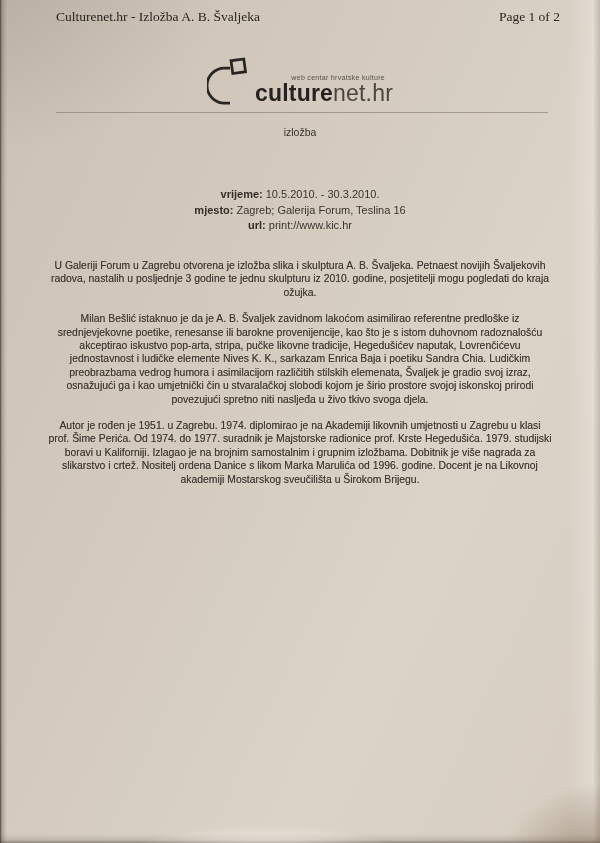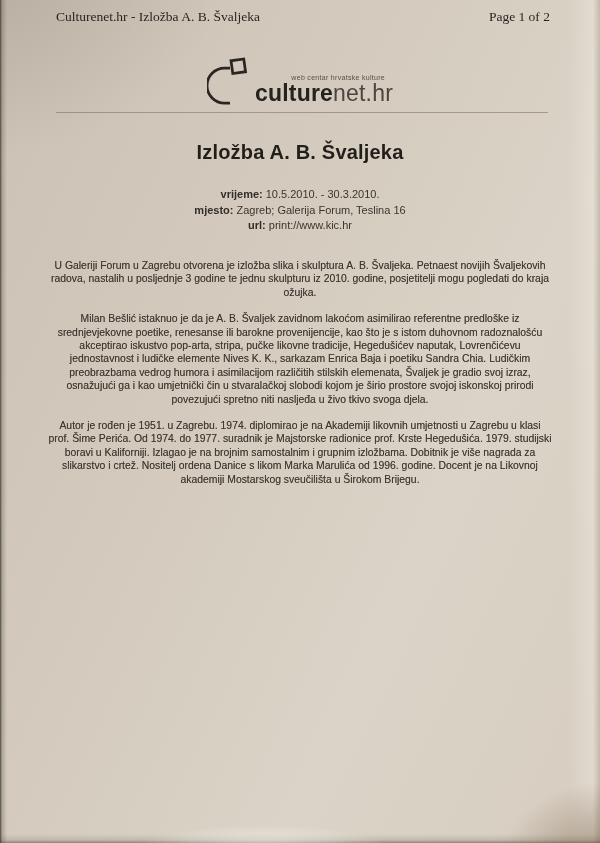--- a/index.html
+++ b/index.html
@@ -14,21 +14,21 @@
       radial-gradient(220px 55px at 44% 102%, rgba(255,253,248,0.8), rgba(255,253,248,0) 65%),
       radial-gradient(150px 120px at 101% 103%, rgba(112,86,62,0.55), rgba(112,86,62,0) 72%),
       linear-gradient(90deg, rgba(56,50,44,0.85) 0px, rgba(86,78,68,0.30) 2px, rgba(86,78,68,0) 7px),
       linear-gradient(0deg, rgba(70,60,50,0.50) 0px, rgba(70,60,50,0.15) 3px, rgba(70,60,50,0) 9px),
       linear-gradient(270deg, rgba(150,130,110,0.30) 0px, rgba(255,255,255,0.22) 7px, rgba(255,255,255,0) 32px),
       radial-gradient(420px 320px at -5% -5%, rgba(90,80,70,0.20), rgba(90,80,70,0) 62%),
       linear-gradient(115deg, #cbc1b4 0%, #d3cabd 35%, #dbd3c7 68%, #d7cec1 100%);
   }
   
   .print-header,.print-footer{
-    position:absolute;left:56px;right:50px;display:flex;
+    position:absolute;left:56px;right:40px;display:flex;
     justify-content:space-between;align-items:baseline;
     font-family:"Liberation Serif",serif;font-size:13.5px;color:#2a2521;
   }
   .print-header{top:9px;}
   .print-footer{bottom:11px;}
   
   .logo-row{
     position:absolute;top:57px;left:0;width:100%;
     display:flex;justify-content:center;align-items:flex-end;
   }
@@ -82,22 +82,22 @@
       <path d="M 25 12 L 19 12 A 19 19 0 0 0 19 50 L 25 50" fill="none" stroke="#2a2623" stroke-width="3"></path>
     </svg>
     <div class="logo-wordmark">
       <div class="logo-tagline">web centar hrvatske kulture</div>
       <div class="logo-word"><span class="w-bold">culture</span><span class="w-light">net.hr</span></div>
     </div>
   </div>
 
   <div class="logo-rule"></div>
 
+  <div class="category">izložba</div>
 
-  <h1 class="article-title">Izložba A. B. Švaljeka</h1>
 
   <div class="details">
     <div class="detail-row"><b>vrijeme:</b><span>10.5.2010. - 30.3.2010.</span></div>
     <div class="detail-row"><b>mjesto:</b><span>Zagreb; Galerija Forum, Teslina 16</span></div>
     <div class="detail-row"><b>url:</b><span>print://www.kic.hr</span></div>
   </div>
 
   <div class="body-text">
     <p>U Galeriji Forum u Zagrebu otvorena je izložba slika i skulptura A. B. Švaljeka. Petnaest novijih Švaljekovih radova, nastalih u posljednje 3 godine te jednu skulpturu iz 2010. godine, posjetitelji mogu pogledati do kraja ožujka.</p>
     <p>Milan Bešlić istaknuo je da je A. B. Švaljek zavidnom lakoćom asimilirao referentne predloške iz srednjevjekovne poetike, renesanse ili barokne provenijencije, kao što je s istom duhovnom radoznalošću akceptirao iskustvo pop-arta, stripa, pučke likovne tradicije, Hegedušićev naputak, Lovrenčićevu jednostavnost i ludičke elemente Nives K. K., sarkazam Enrica Baja i poetiku Sandra Chia. Ludičkim preobrazbama vedrog humora i asimilacijom različitih stilskih elemenata, Švaljek je gradio svoj izraz, osnažujući ga i kao umjetnički čin u stvaralačkoj slobodi kojom je širio prostore svojoj iskonskoj prirodi povezujući spretno niti nasljeđa u živo tkivo svoga djela.</p>

